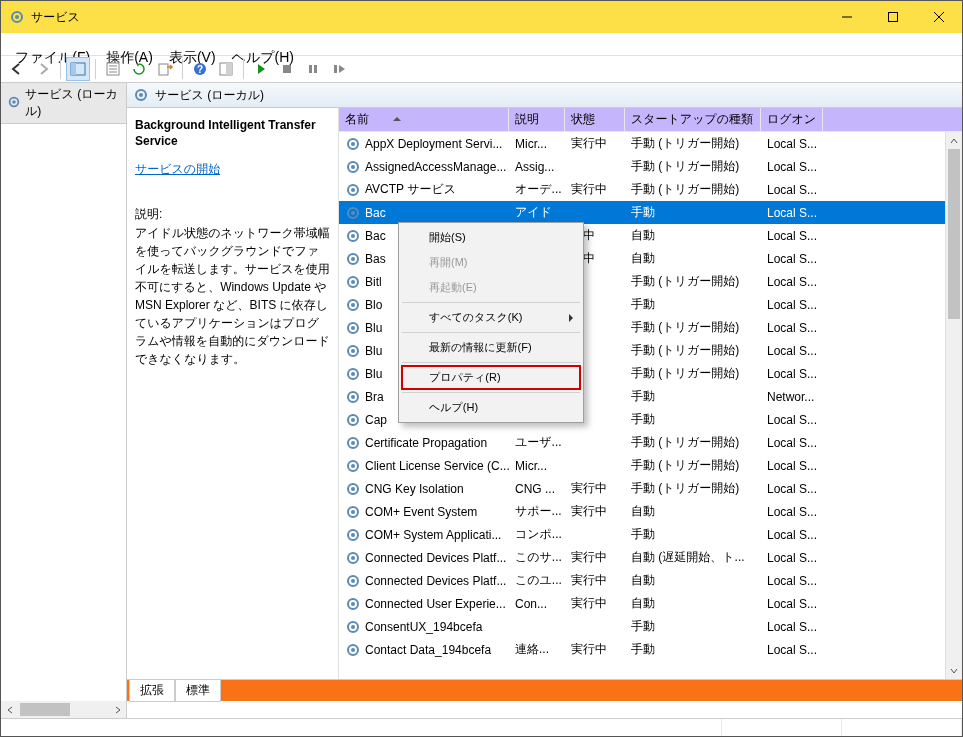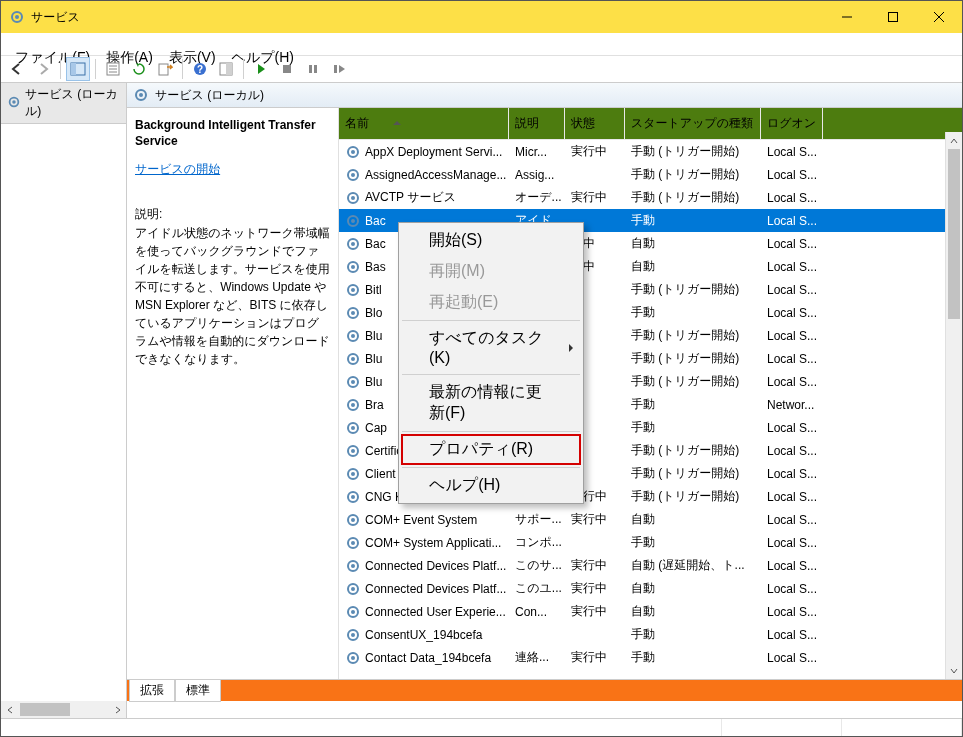--- a/index.html
+++ b/index.html
@@ -24,21 +24,21 @@
 .rightpanel { flex: 1; display: flex; flex-direction: column; position: relative; }
 .rheader { height: 25px; display: flex; align-items: center; padding: 0 6px; background: linear-gradient(#f5f9fc, #e3ecf5); border-bottom: 1px solid #ccc; font-size: 12px; }
 .rheader .gear { width: 16px; height: 16px; margin-right: 6px; }
 .rbody { flex: 1; display: flex; overflow: hidden; position: relative; }
 .descpanel { width: 212px; padding: 10px 8px 8px 8px; font-size: 12px; border-right: 1px solid #e0e0e0; }
 .desctitle { font-weight: bold; margin-bottom: 12px; line-height: 1.3; }
 .desclink { color: #0066cc; text-decoration: underline; cursor: pointer; }
 .desclabel { margin-top: 28px; margin-bottom: 1px; }
 .descbody { line-height: 1.5; }
 .list { flex: 1; position: relative; overflow: hidden; }
-.listhead { height: 32px; display: flex; border-bottom: 1px solid #e8e8e8; background: #4d7c0f; font-size: 12px; }
+.listhead { height: 24px; display: flex; border-bottom: 1px solid #e8e8e8; background: #c4b5fd; font-size: 12px; }
 .lhcell { padding: 4px 6px; border-right: 1px solid #e8e8e8; overflow: hidden; white-space: nowrap; display: flex; align-items: center; }
 .lhcell.sorted::after { content: ''; margin-left: 24px; border-left: 4px solid transparent; border-right: 4px solid transparent; border-bottom: 4px solid #555; position: relative; top: -1px; }
 .listbody { overflow-y: auto; height: 547px; }
 .row { height: 23px; display: flex; align-items: center; font-size: 12px; }
 .row.sel { background: #0078d7; color: #fff; }
 .cell { padding: 0 6px; overflow: hidden; white-space: nowrap; text-overflow: ellipsis; display: flex; align-items: center; }
 .cell .gear { width: 16px; height: 16px; margin-right: 4px; flex-shrink: 0; }
 .c0 { width: 170px; } .c1 { width: 56px; } .c2 { width: 60px; } .c3 { width: 136px; } .c4 { width: 62px; }
 .vscroll { position: absolute; right: 0; top: 24px; bottom: 0; width: 17px; background: #f0f0f0; border-left: 1px solid #e0e0e0; }
 .vscroll .vbtn { height: 17px; background: #f0f0f0; display: flex; align-items: center; justify-content: center; }
@@ -47,21 +47,21 @@
 .tabs { height: 22px; display: flex; border-top: 1px solid #ccc; background: #f97316; padding-left: 2px; align-items: center; }
 .tab { padding: 2px 10px; border: 1px solid #ccc; border-top: none; font-size: 12px; background: #fff; position: relative; }
 .tab.active { background: #fff; }
 .bottom { display: flex; }
 .bhscroll { width: 126px; height: 17px; background: #f0f0f0; display: flex; align-items: center; border-right: 1px solid #ccc; }
 .bhscroll .hbtn { width: 17px; height: 17px; display: flex; align-items: center; justify-content: center; }
 .bhscroll .htrack { flex: 1; background: #f0f0f0; }
 .bhscroll .hthumb { height: 13px; width: 50px; background: #c2c2c2; margin: 2px; }
 .status { height: 22px; border-top: 1px solid #ccc; background: #fff; display: flex; }
 .status .sseg { border-right: 1px solid #e8e8e8; height: 100%; }
-.ctxmenu { position: absolute; background: #f2f2f2; border: 1px solid #a0a0a0; box-shadow: 4px 4px 6px rgba(0,0,0,0.25); padding: 2px; font-size: 16px; z-index: 100; width: 186px; }
+.ctxmenu { position: absolute; background: #f2f2f2; border: 1px solid #a0a0a0; box-shadow: 4px 4px 6px rgba(0,0,0,0.25); padding: 2px; font-size: 11px; z-index: 100; width: 186px; }
 .ctxitem { padding: 5px 24px 5px 28px; cursor: default; position: relative; }
 .ctxitem.dis { color: #999; }
 .ctxitem.hl { outline: 2px solid #d40000; outline-offset: -2px; }
 .ctxsep { height: 1px; background: #d0d0d0; margin: 2px 1px; }
 .ctxitem .arrow { position: absolute; right: 8px; top: 50%; transform: translateY(-50%); border-left: 4px solid #333; border-top: 4px solid transparent; border-bottom: 4px solid transparent; }
 .gear { display: inline-block; }
 </style>
 </head>
 <body>
 

